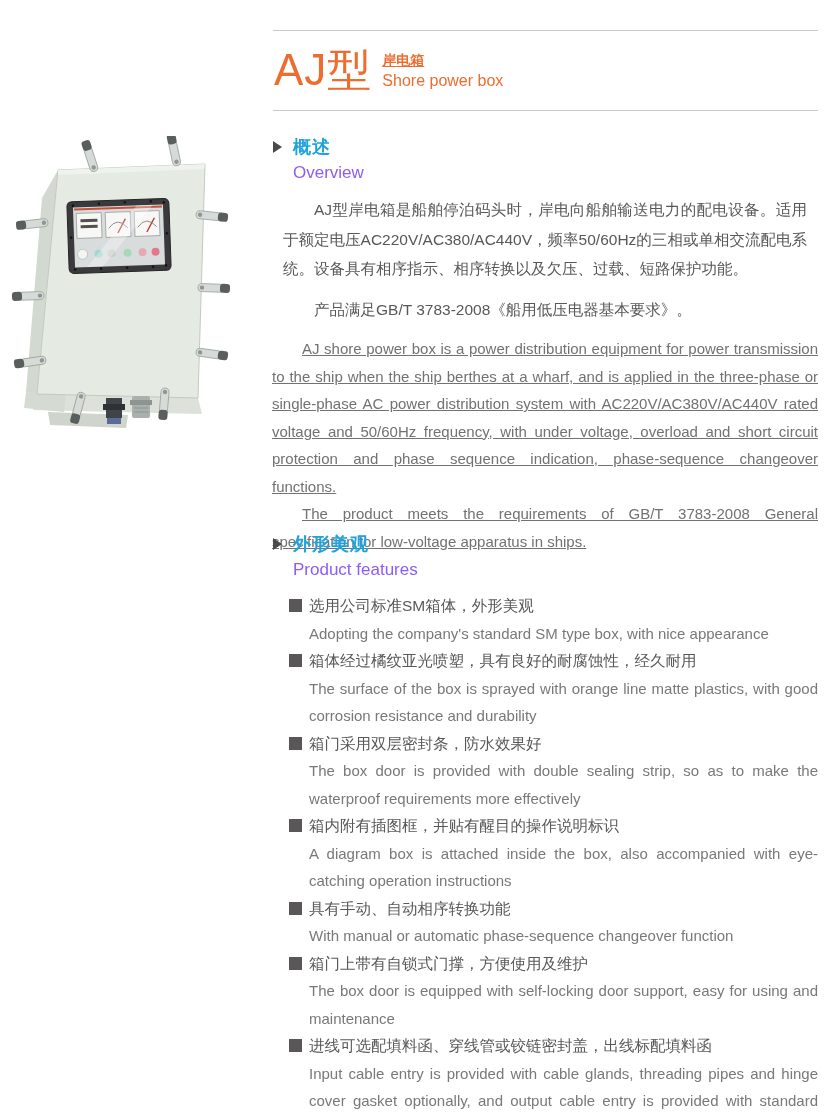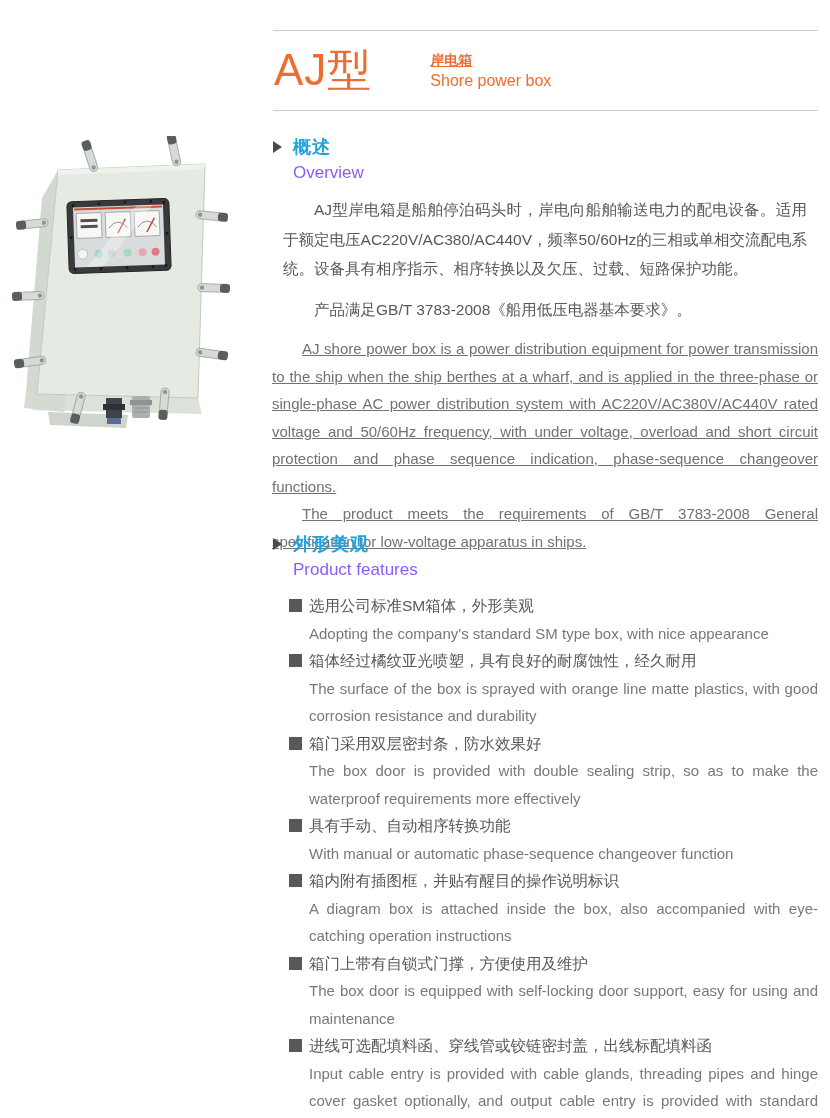--- a/index.html
+++ b/index.html
@@ -5,21 +5,21 @@
   html,body{margin:0;padding:0;background:#ffffff;}
   body{font-family:"Liberation Sans","DejaVu Sans",sans-serif;}
   .page{position:relative;width:830px;height:1118px;background:#ffffff;overflow:hidden;}
 
   
   .rule{position:absolute;left:273px;width:545px;height:1px;background:#c9caca;}
   .rule-top{top:30px;}
   .rule-bottom{top:110px;}
 
   
-  .title-block{position:absolute;left:274px;top:48px;display:flex;align-items:flex-start;color:#ed6c30;gap:48px;}
+  .title-block{position:absolute;left:274px;top:48px;display:flex;align-items:flex-start;color:#ed6c30;}
   .title-model{font-size:44px;line-height:44px;font-weight:400;letter-spacing:1px;}
   .title-sub{margin-left:10px;margin-top:2px;display:flex;flex-direction:column;}
   .title-cn{font-size:14px;font-weight:bold;line-height:21px;text-decoration:underline;}
   .title-en{font-size:16px;line-height:19px;}
 
   
   .section{position:absolute;left:272px;width:546px;}
   .sec-overview{top:132px;}
   .sec-features{top:529px;}
   .section-head{position:relative;padding-left:21px;margin-bottom:12px;}
@@ -176,30 +176,30 @@
         <div class="feature-cn-row"><span class="bullet"></span><span>箱体经过橘纹亚光喷塑，具有良好的耐腐蚀性，经久耐用</span></div>
         <div class="feature-en">The surface of the box is sprayed with orange line matte plastics, with good corrosion resistance and durability</div>
       </div>
 
       <div class="feature">
         <div class="feature-cn-row"><span class="bullet"></span><span>箱门采用双层密封条，防水效果好</span></div>
         <div class="feature-en">The box door is provided with double sealing strip, so as to make the waterproof requirements more effectively</div>
       </div>
 
       <div class="feature">
+        <div class="feature-cn-row"><span class="bullet"></span><span>箱内附有插图框，并贴有醒目的操作说明标识</span></div>
+        <div class="feature-en">A diagram box is attached inside the box, also accompanied with eye-catching operation instructions</div>
+      </div>
+
+      <div class="feature">
         <div class="feature-cn-row"><span class="bullet"></span><span>具有手动、自动相序转换功能</span></div>
         <div class="feature-en">With manual or automatic phase-sequence changeover function</div>
       </div>
 
       <div class="feature">
-        <div class="feature-cn-row"><span class="bullet"></span><span>箱内附有插图框，并贴有醒目的操作说明标识</span></div>
-        <div class="feature-en">A diagram box is attached inside the box, also accompanied with eye-catching operation instructions</div>
-      </div>
-
-      <div class="feature">
         <div class="feature-cn-row"><span class="bullet"></span><span>箱门上带有自锁式门撑，方便使用及维护</span></div>
         <div class="feature-en">The box door is equipped with self-locking door support, easy for using and maintenance</div>
       </div>
 
       <div class="feature">
         <div class="feature-cn-row"><span class="bullet"></span><span>进线可选配填料函、穿线管或铰链密封盖，出线标配填料函</span></div>
         <div class="feature-en">Input cable entry is provided with cable glands, threading pipes and hinge cover gasket optionally, and output cable entry is provided with standard cable glands</div>
       </div>
 
     </div>

